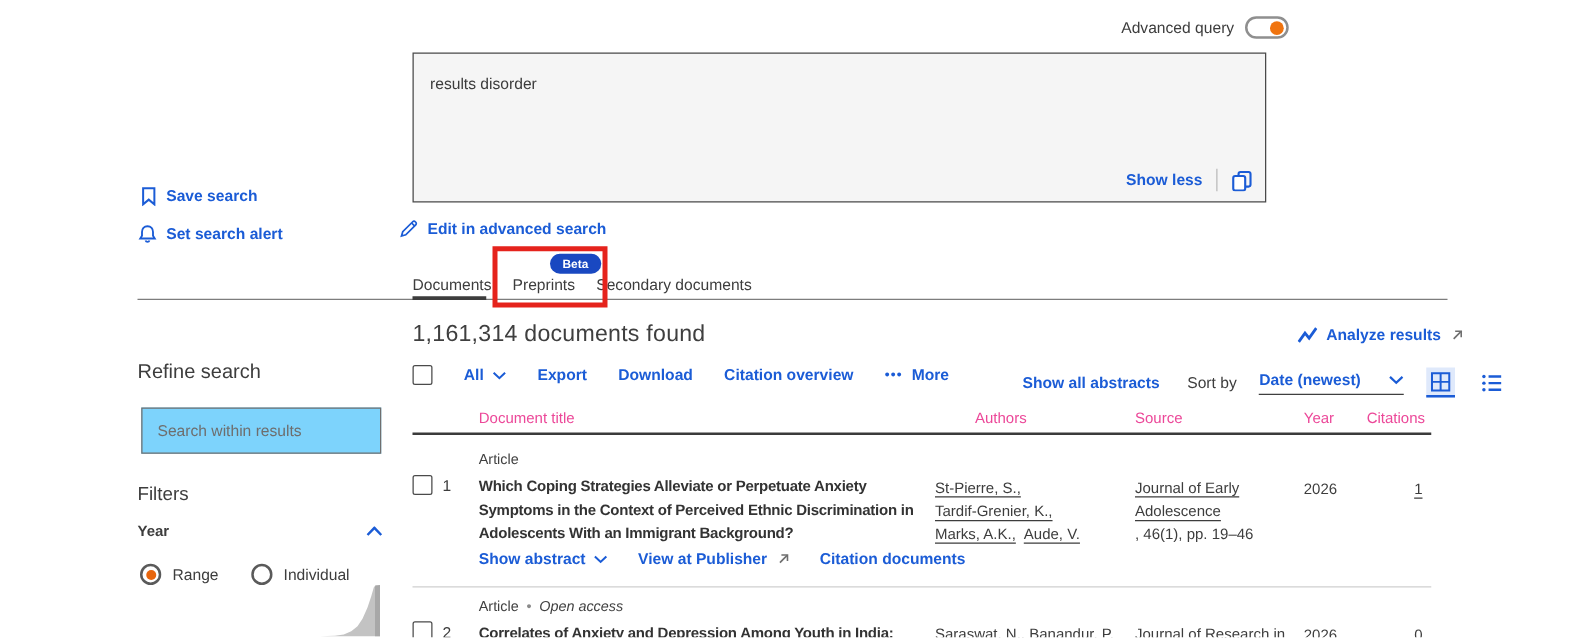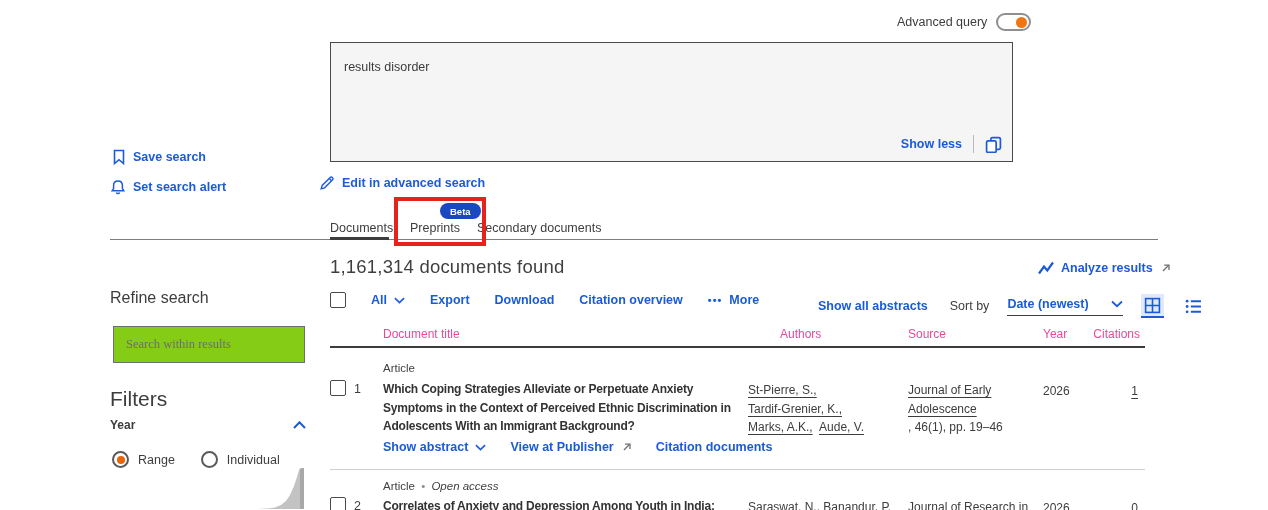--- a/index.html
+++ b/index.html
@@ -50,23 +50,23 @@
   .doc-type { font-size:11.5px; color:#414141; }
   .doc-title { font-size:12px; font-weight:700; color:#333; line-height:18.5px; letter-spacing:-0.2px; cursor:pointer; }
   .cellsm { font-size:12px; line-height:18.5px; }
   .authors-cell div { white-space:nowrap; }
   .links-row { display:flex; align-items:center; gap:24px; }
   .num { font-size:12.5px; color:#3d3d3d; }
   .oa { font-style:italic; }
 
   
   .refine { left:110px; top:289px; font-size:16px; color:#3d3d3d; }
-  .sidebar-input { left:113px; top:326px; width:192px; height:37px; border:1px solid #6f6f6f; background:#84cc16; font-family:Liberation Serif, serif; font-size:12.5px; padding:0 12px; color:#3d3d3d; }
+  .sidebar-input { left:113px; top:326px; width:192px; height:37px; border:1px solid #6f6f6f; background:#7dd3fc; font-family:Liberation Sans, sans-serif; font-size:12.5px; padding:0 12px; color:#3d3d3d; }
   .sidebar-input::placeholder { color:#6e6e6e; opacity:1; }
-  .filters { left:110px; top:387px; font-size:21px; color:#3d3d3d; }
+  .filters { left:110px; top:387px; font-size:15px; color:#3d3d3d; }
   .year-row { left:110px; top:418px; width:196px; display:flex; justify-content:space-between; align-items:center; }
   .year-lbl { font-size:12px; font-weight:700; color:#3d3d3d; }
   .radio-row { left:112px; top:451px; display:flex; align-items:center; gap:26px; }
   .radio-item { display:flex; align-items:center; gap:9px; font-size:12.5px; cursor:pointer; }
   .radio { width:17px; height:17px; border:2px solid #5a5a5a; border-radius:50%; background:#fff; position:relative; }
   .radio.sel::after { content:""; position:absolute; left:2.5px; top:2.5px; width:8px; height:8px; border-radius:50%; background:#e8650c; }
 </style>
 </head>
 <body>
 

